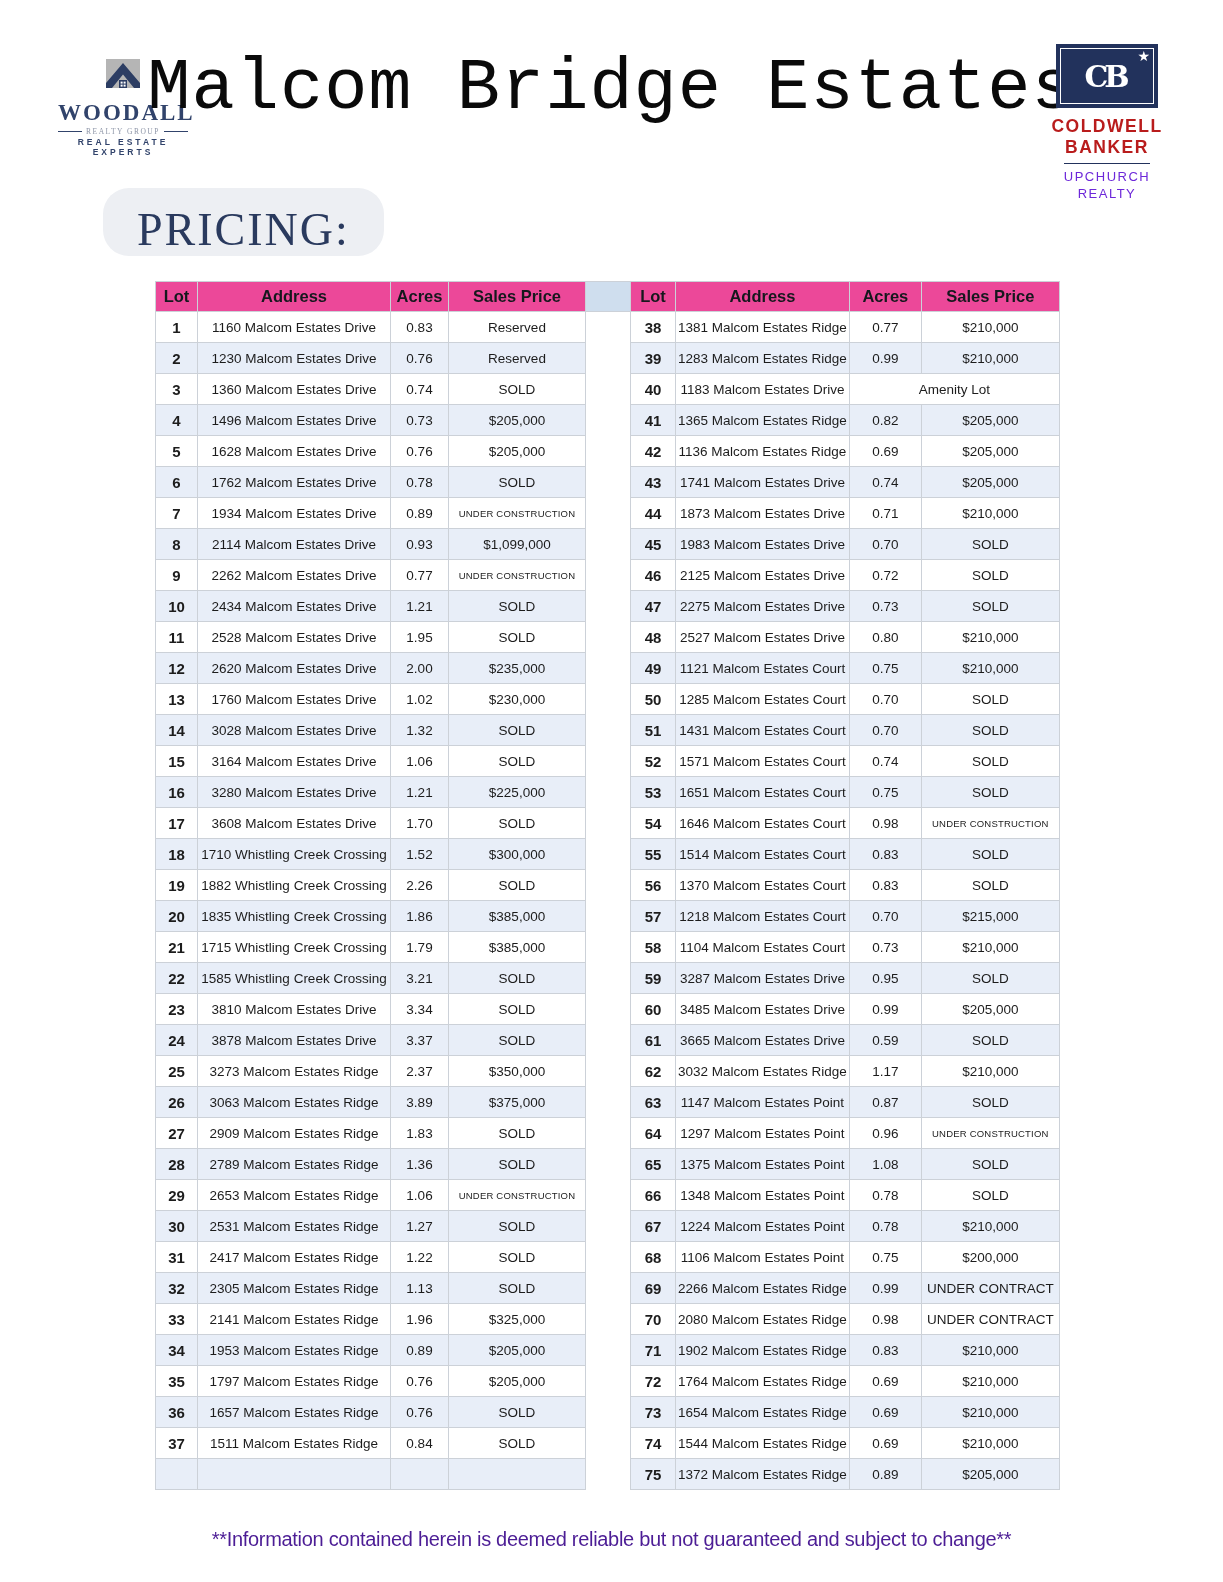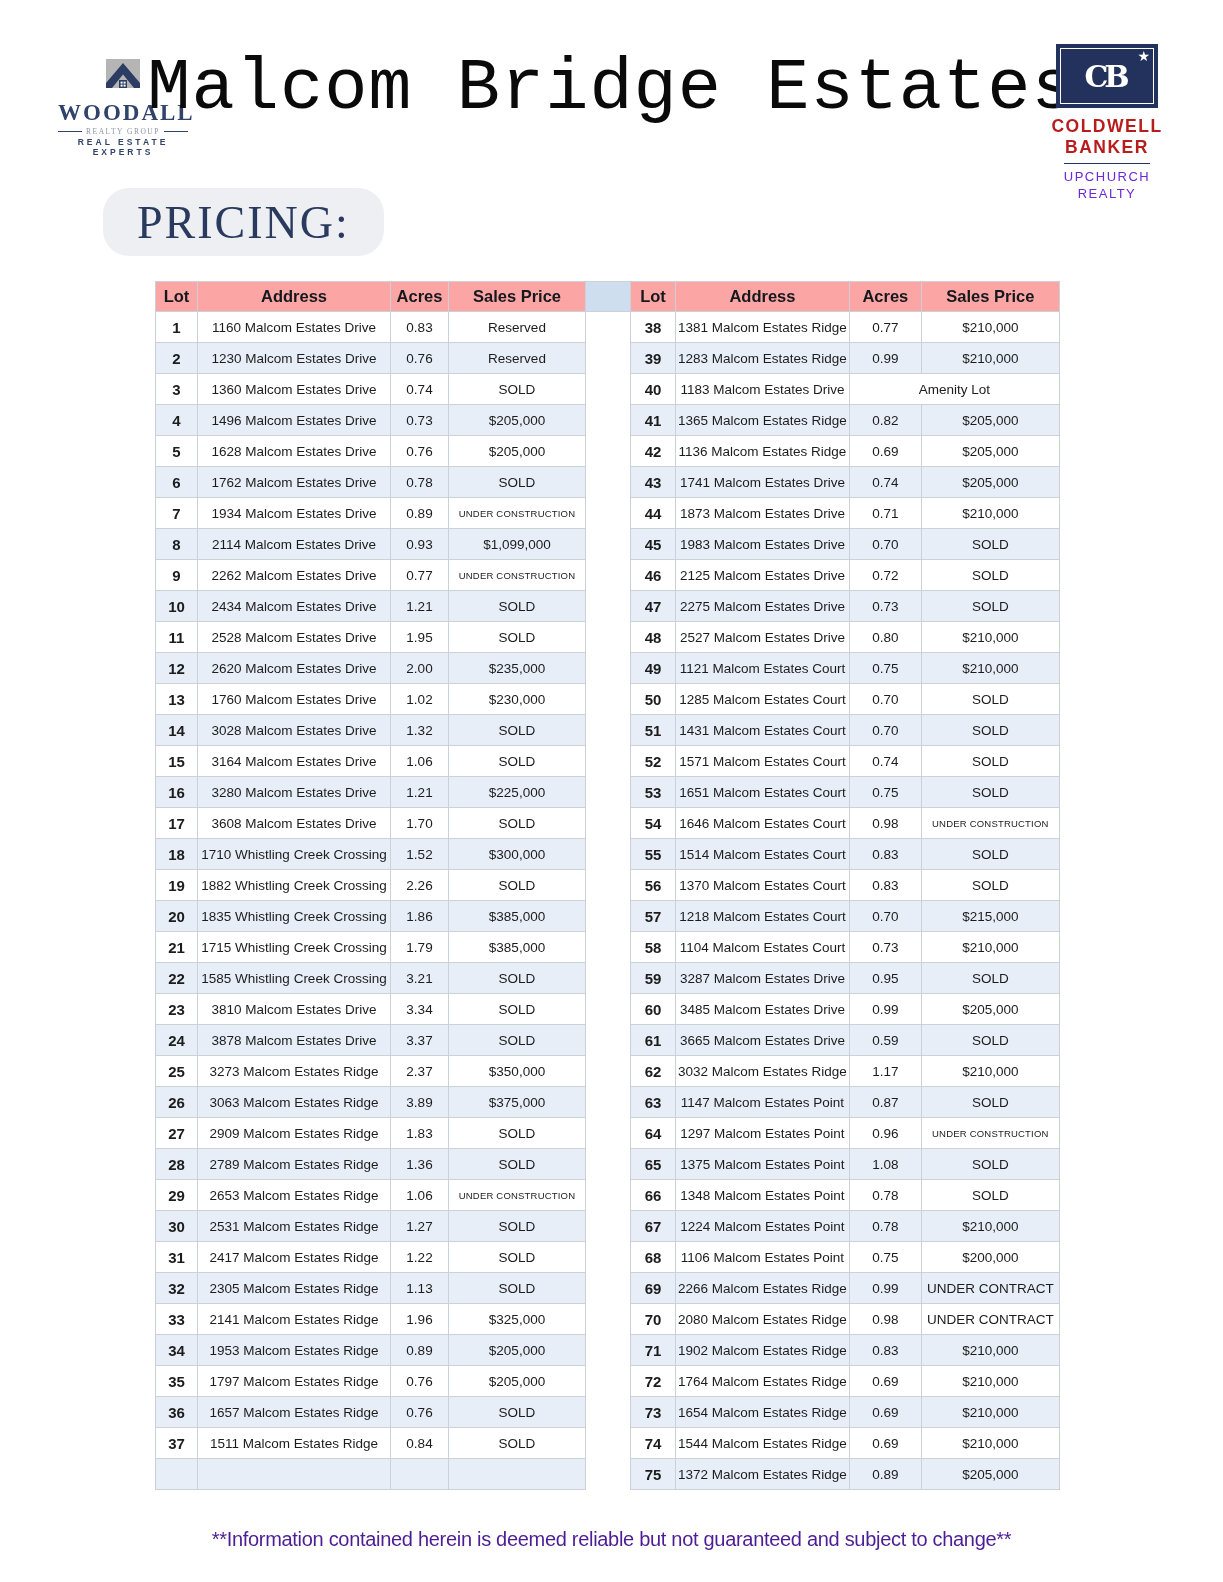--- a/index.html
+++ b/index.html
@@ -50,35 +50,35 @@
     letter-spacing:1.5px; line-height:1.18;
   }
   .cbu .cb-rule { width:86px; height:1px; background:#22325c; margin:6px auto 5px auto; }
   .cbu .cb-firm {
     color:#6d28d9; font-weight:400; font-size:13px; letter-spacing:1.5px; line-height:1.25;
   }
 
   
   .pricing-badge {
     position:absolute; left:103px; top:188px; height:68px; border-radius:26px;
-    background:#edeff3; display:inline-flex; align-items:center; padding:0 34px;
+    background:#edeff3; display:inline-flex; align-items:flex-end; padding:0 34px;
   }
   .pricing-badge span {
     font-family:"Liberation Serif", serif; font-size:46px; color:#2a3a5e; letter-spacing:2px;
   }
 
   
   .tbl-wrap { position:absolute; left:155px; top:281px; }
   table.pricing { border-collapse:collapse; table-layout:fixed; }
   table.pricing td, table.pricing th {
     border:1px solid #ccd1d8; height:30px; padding:0 2px; text-align:center;
     font-size:13.5px; color:#1c1c1c; overflow:hidden; white-space:nowrap;
   }
   table.pricing th {
-    background:#fca5a5; font-size:16.5px; font-weight:700; color:#15181d; height:29px;
+    background:#ec4899; font-size:16.5px; font-weight:700; color:#15181d; height:29px;
   }
   table.pricing tr.stripe td { background:#e8eef8; }
   table.pricing td.lot  { font-weight:700; font-size:15px; }
   table.pricing td.spacer, table.pricing tr.stripe td.spacer {
     background:#ffffff; border-top:none; border-bottom:none;
   }
   table.pricing th.spacer { background:#cfdeee; border-top:1px solid #ccd1d8; border-bottom:1px solid #ccd1d8; }
   table.pricing td.uc { font-size:9.5px; letter-spacing:0.2px; }
 
   

